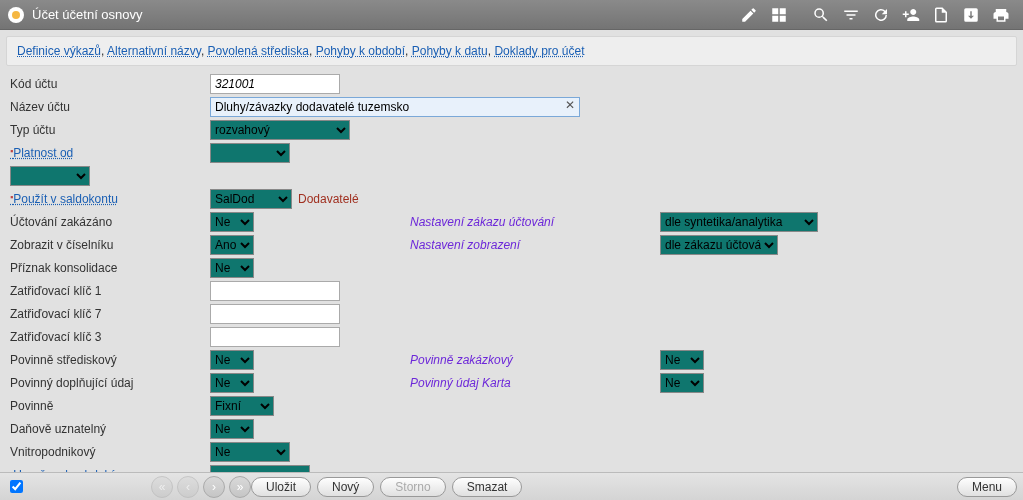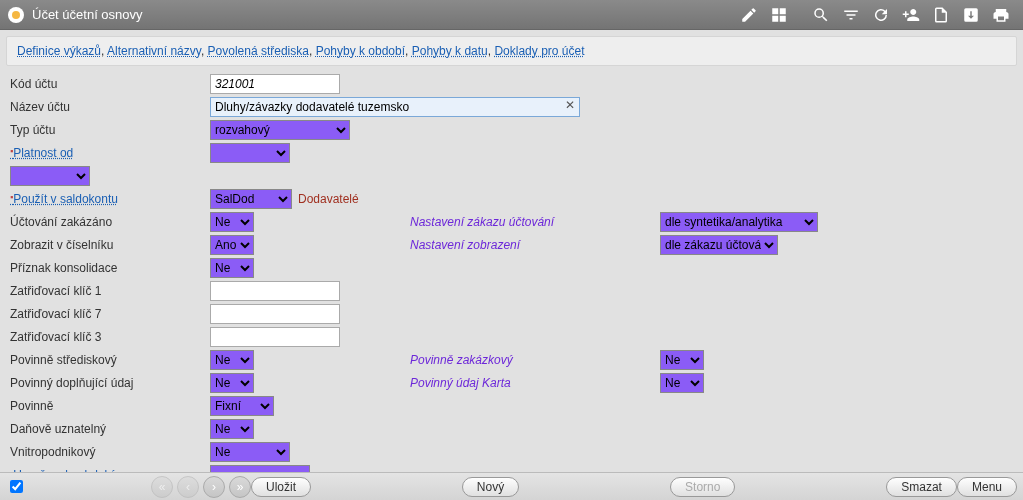--- a/index.html
+++ b/index.html
@@ -33,41 +33,41 @@
   input[type=text] {
     height:20px; border:1px solid #aaa; padding:1px 4px; font-size:12px; background:#fff;
   }
   .input-kod { width:130px; background:#f5f5f5;font-style:italic; }
   .input-nazev-wrap { width:370px; height:20px; border:1px solid #7aa8d8; background:#e8f1fb; display:flex; align-items:flex-start; }
   .input-nazev-wrap input { border:none; background:transparent; flex:1; height:18px; }
   .input-nazev-wrap .clearbtn { width:18px; text-align:center; cursor:pointer; color:#555; }
   .input-key { width:130px; }
 
   select {
-    height:20px; border:1px solid #888; background:#8b5cf6; font-size:12px;
+    height:20px; border:1px solid #888; background:#0f766e; font-size:12px;
   }
   .sel-wide { width:140px; }
   .sel-narrow { width:44px; }
   .sel-empty { width:80px; }
   .sel-saldo { width:82px; }
   .sel-med { width:64px; }
   .sel-konsol { width:44px; }
   .sel-right1 { width:158px; }
   .sel-right2 { width:118px; }
   .sel-right3 { width:44px; }
 
   .saldo-desc { color:#a03020; margin-left:6px; }
 
   
   .footer { position:absolute; left:0; right:0; bottom:0; height:28px; background:linear-gradient(#e4e4e4,#d4d4d4); border-top:1px solid #bbb; display:flex; align-items:center; padding:0 6px; }
   .footer .chk { margin-right:8px; }
   .nav-btns { display:flex; gap:4px; margin-left:120px; }
   .circ { width:22px; height:22px; border-radius:50%; background:linear-gradient(#d9d9d9,#c5c5c5); border:1px solid #aaa; display:flex; align-items:center; justify-content:center; cursor:pointer; color:#fff; }
   .circ.dis { opacity:0.5; cursor:default; }
-  .footer-center { flex:1; display:flex; justify-content:space-between; gap:0; }
+  .footer-center { flex:1; display:flex; justify-content:flex-start; gap:6px; }
   .fbtn { height:20px; padding:0 14px; border-radius:10px; border:1px solid #999; background:linear-gradient(#fefefe,#e0e0e0); cursor:pointer; font-size:12px; color:#333; }
   .fbtn.disabled { color:#aaa; cursor:default; }
   .menu-right { }
 </style>
 </head>
 <body>
 <div class="app">
 
   <div class="titlebar">
     <div class="dot">

